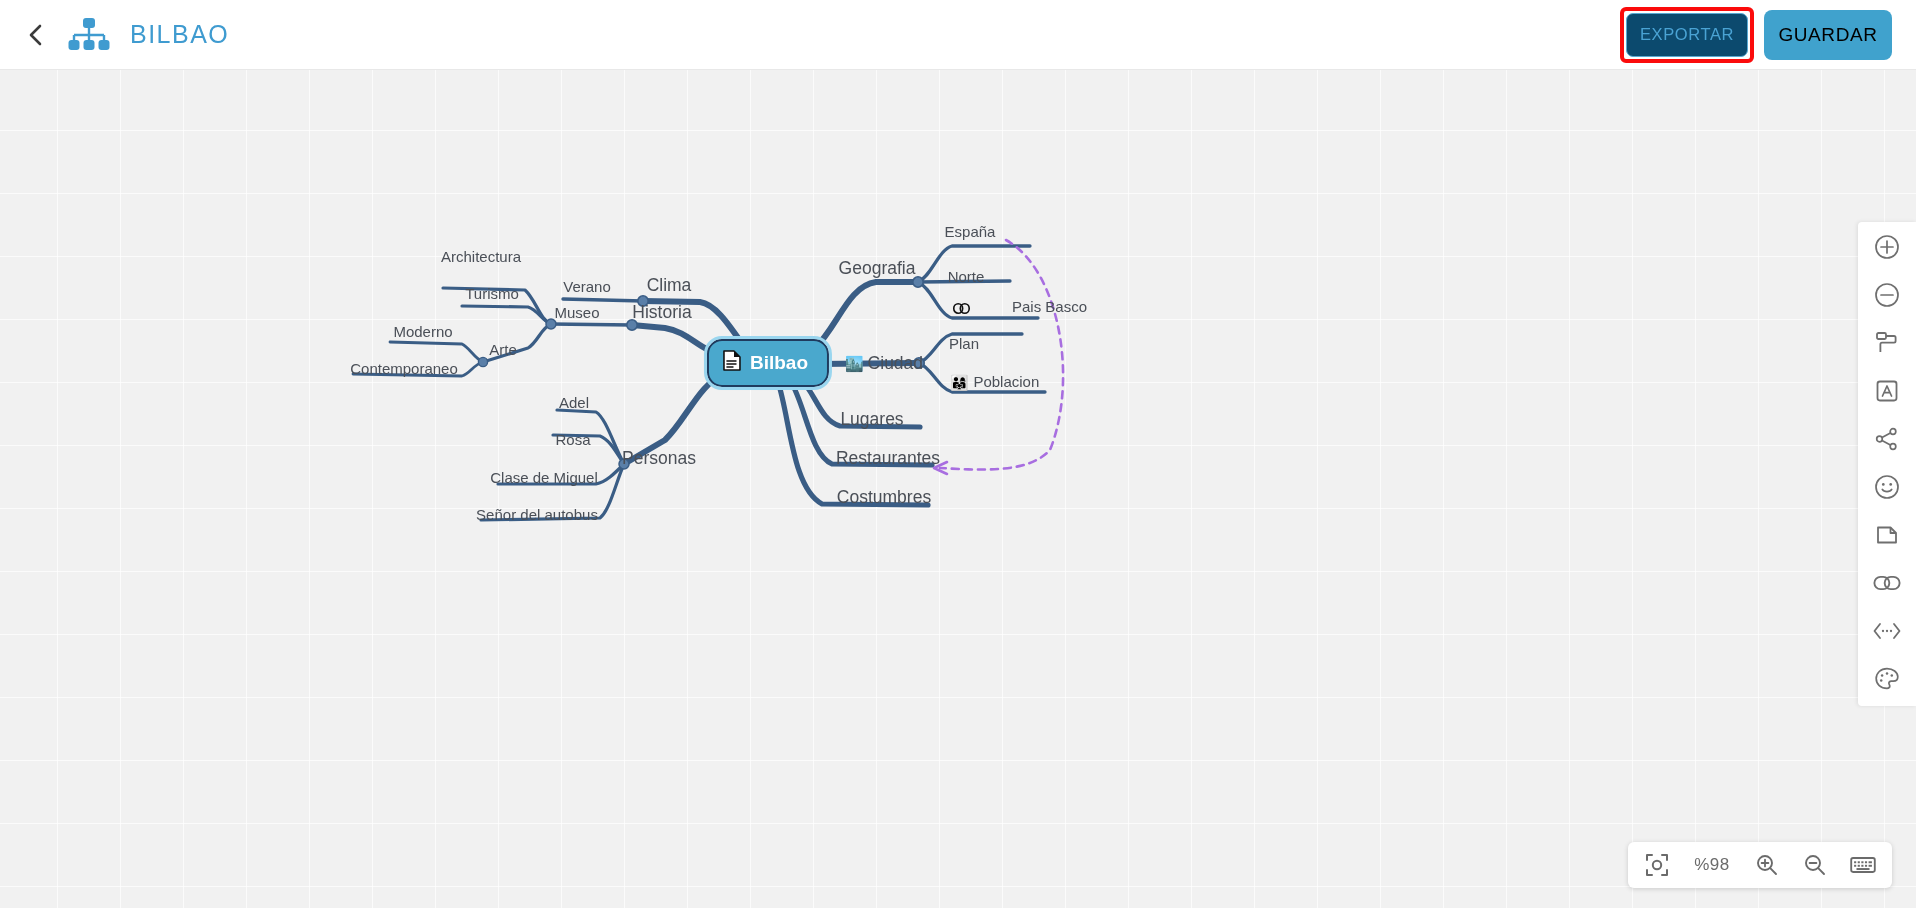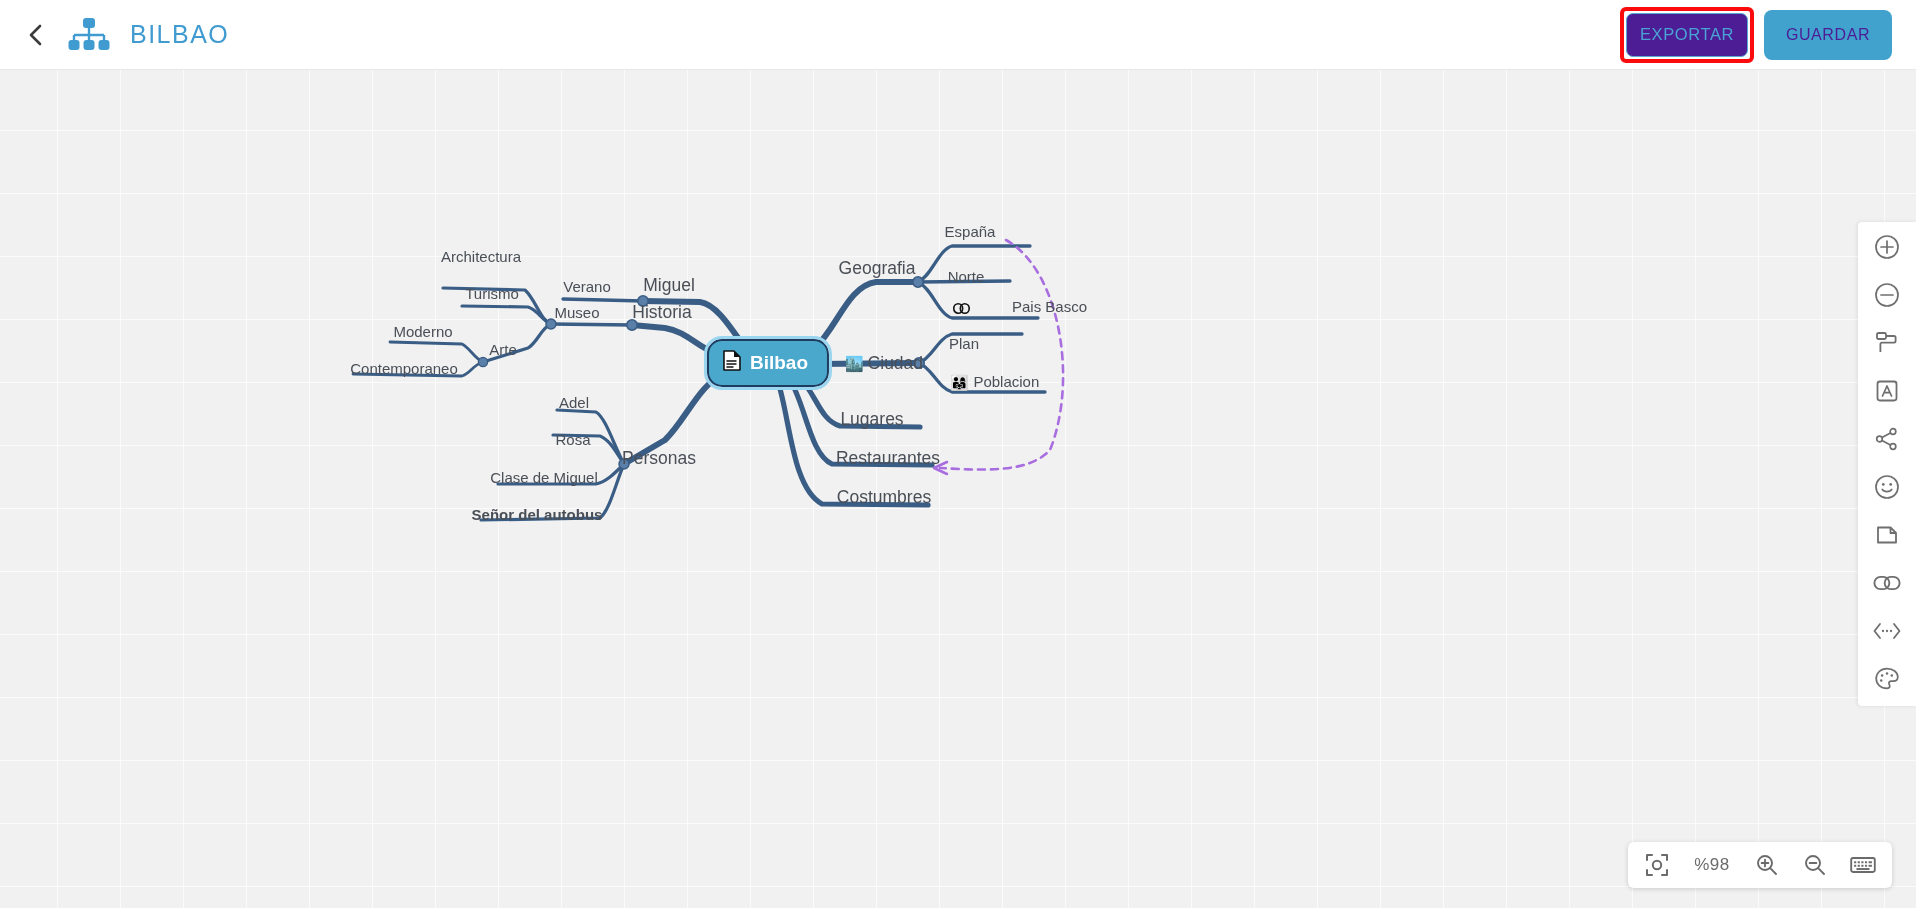--- a/index.html
+++ b/index.html
@@ -36,33 +36,33 @@
     position: relative;
     border: 4px solid #fb0b0b;
     border-radius: 6px;
     padding: 2px;
     margin-right: 10px;
   }
   .btn-export {
     width: 122px; height: 44px;
     border: 1.5px solid #58aad4;
     border-radius: 7px;
-    background: #4c1d95;
+    background: #0c4a6e;
     color: #4aa3d4;
     font-size: 16.5px; letter-spacing: 0.6px;
     cursor: pointer;
     display: flex; align-items: center; justify-content: center;
   }
   .btn-save {
     width: 128px; height: 50px;
     margin-right: 24px;
     border: none; border-radius: 8px;
     background: #40a2cd;
-    color: #4c1d95;
-    font-size: 16px; letter-spacing: 0.6px;
+    color: #000000;
+    font-size: 19px; letter-spacing: 0.6px;
     cursor: pointer;
     display: flex; align-items: center; justify-content: center;
   }
 
   
   .canvas {
     position: absolute; top: 70px; left: 0;
     width: 1916px; height: 838px;
     background-color: #f1f1f1;
     background-image:
@@ -237,21 +237,21 @@
       <svg width="18" height="21" viewBox="0 0 18 21">
         <path d="M1,1 H11 L17,7 V20 H1 Z" fill="#ffffff" stroke="#111" stroke-width="1.6" stroke-linejoin="round"></path>
         <path d="M11,1 V7 H17" fill="#111"></path>
         <path d="M4,11 H13 M4,14 H13 M4,17 H10" stroke="#111" stroke-width="1.5" stroke-linecap="round"></path>
       </svg>
     </span>
     <span>Bilbao</span>
   </div>
 
   <div class="node-label l1" style="left:669px; top:215px;">
-    <span>Miguel</span>
+    <span>Clima</span>
   </div>
   <div class="node-label l2" style="left:587px; top:216px;">
     <span>Verano</span>
   </div>
 
   <div class="node-label l1" style="left:662px; top:242px;">
     <span>Historia</span>
   </div>
   <div class="node-label l2" style="left:577px; top:242px;">
     <span>Museo</span>
@@ -278,21 +278,21 @@
   </div>
   <div class="node-label l2" style="left:574px; top:332px;">
     <span>Adel</span>
   </div>
   <div class="node-label l2" style="left:573px; top:369px;">
     <span>Rosa</span>
   </div>
   <div class="node-label l2" style="left:544px; top:407px;">
     <span>Clase de Miguel</span>
   </div>
-  <div class="node-label l2" style="left:537px; top:444px;font-weight:bold;">
+  <div class="node-label l2" style="left:537px; top:444px;">
     <span>Señor del autobus</span>
   </div>
 
   <div class="node-label l1" style="left:877px; top:198px;">
     <span>Geografia</span>
   </div>
   <div class="node-label l2" style="left:970px; top:161px;">
     <span>España</span>
   </div>
   <div class="node-label l2" style="left:966px; top:198px;margin-top:8px;">

